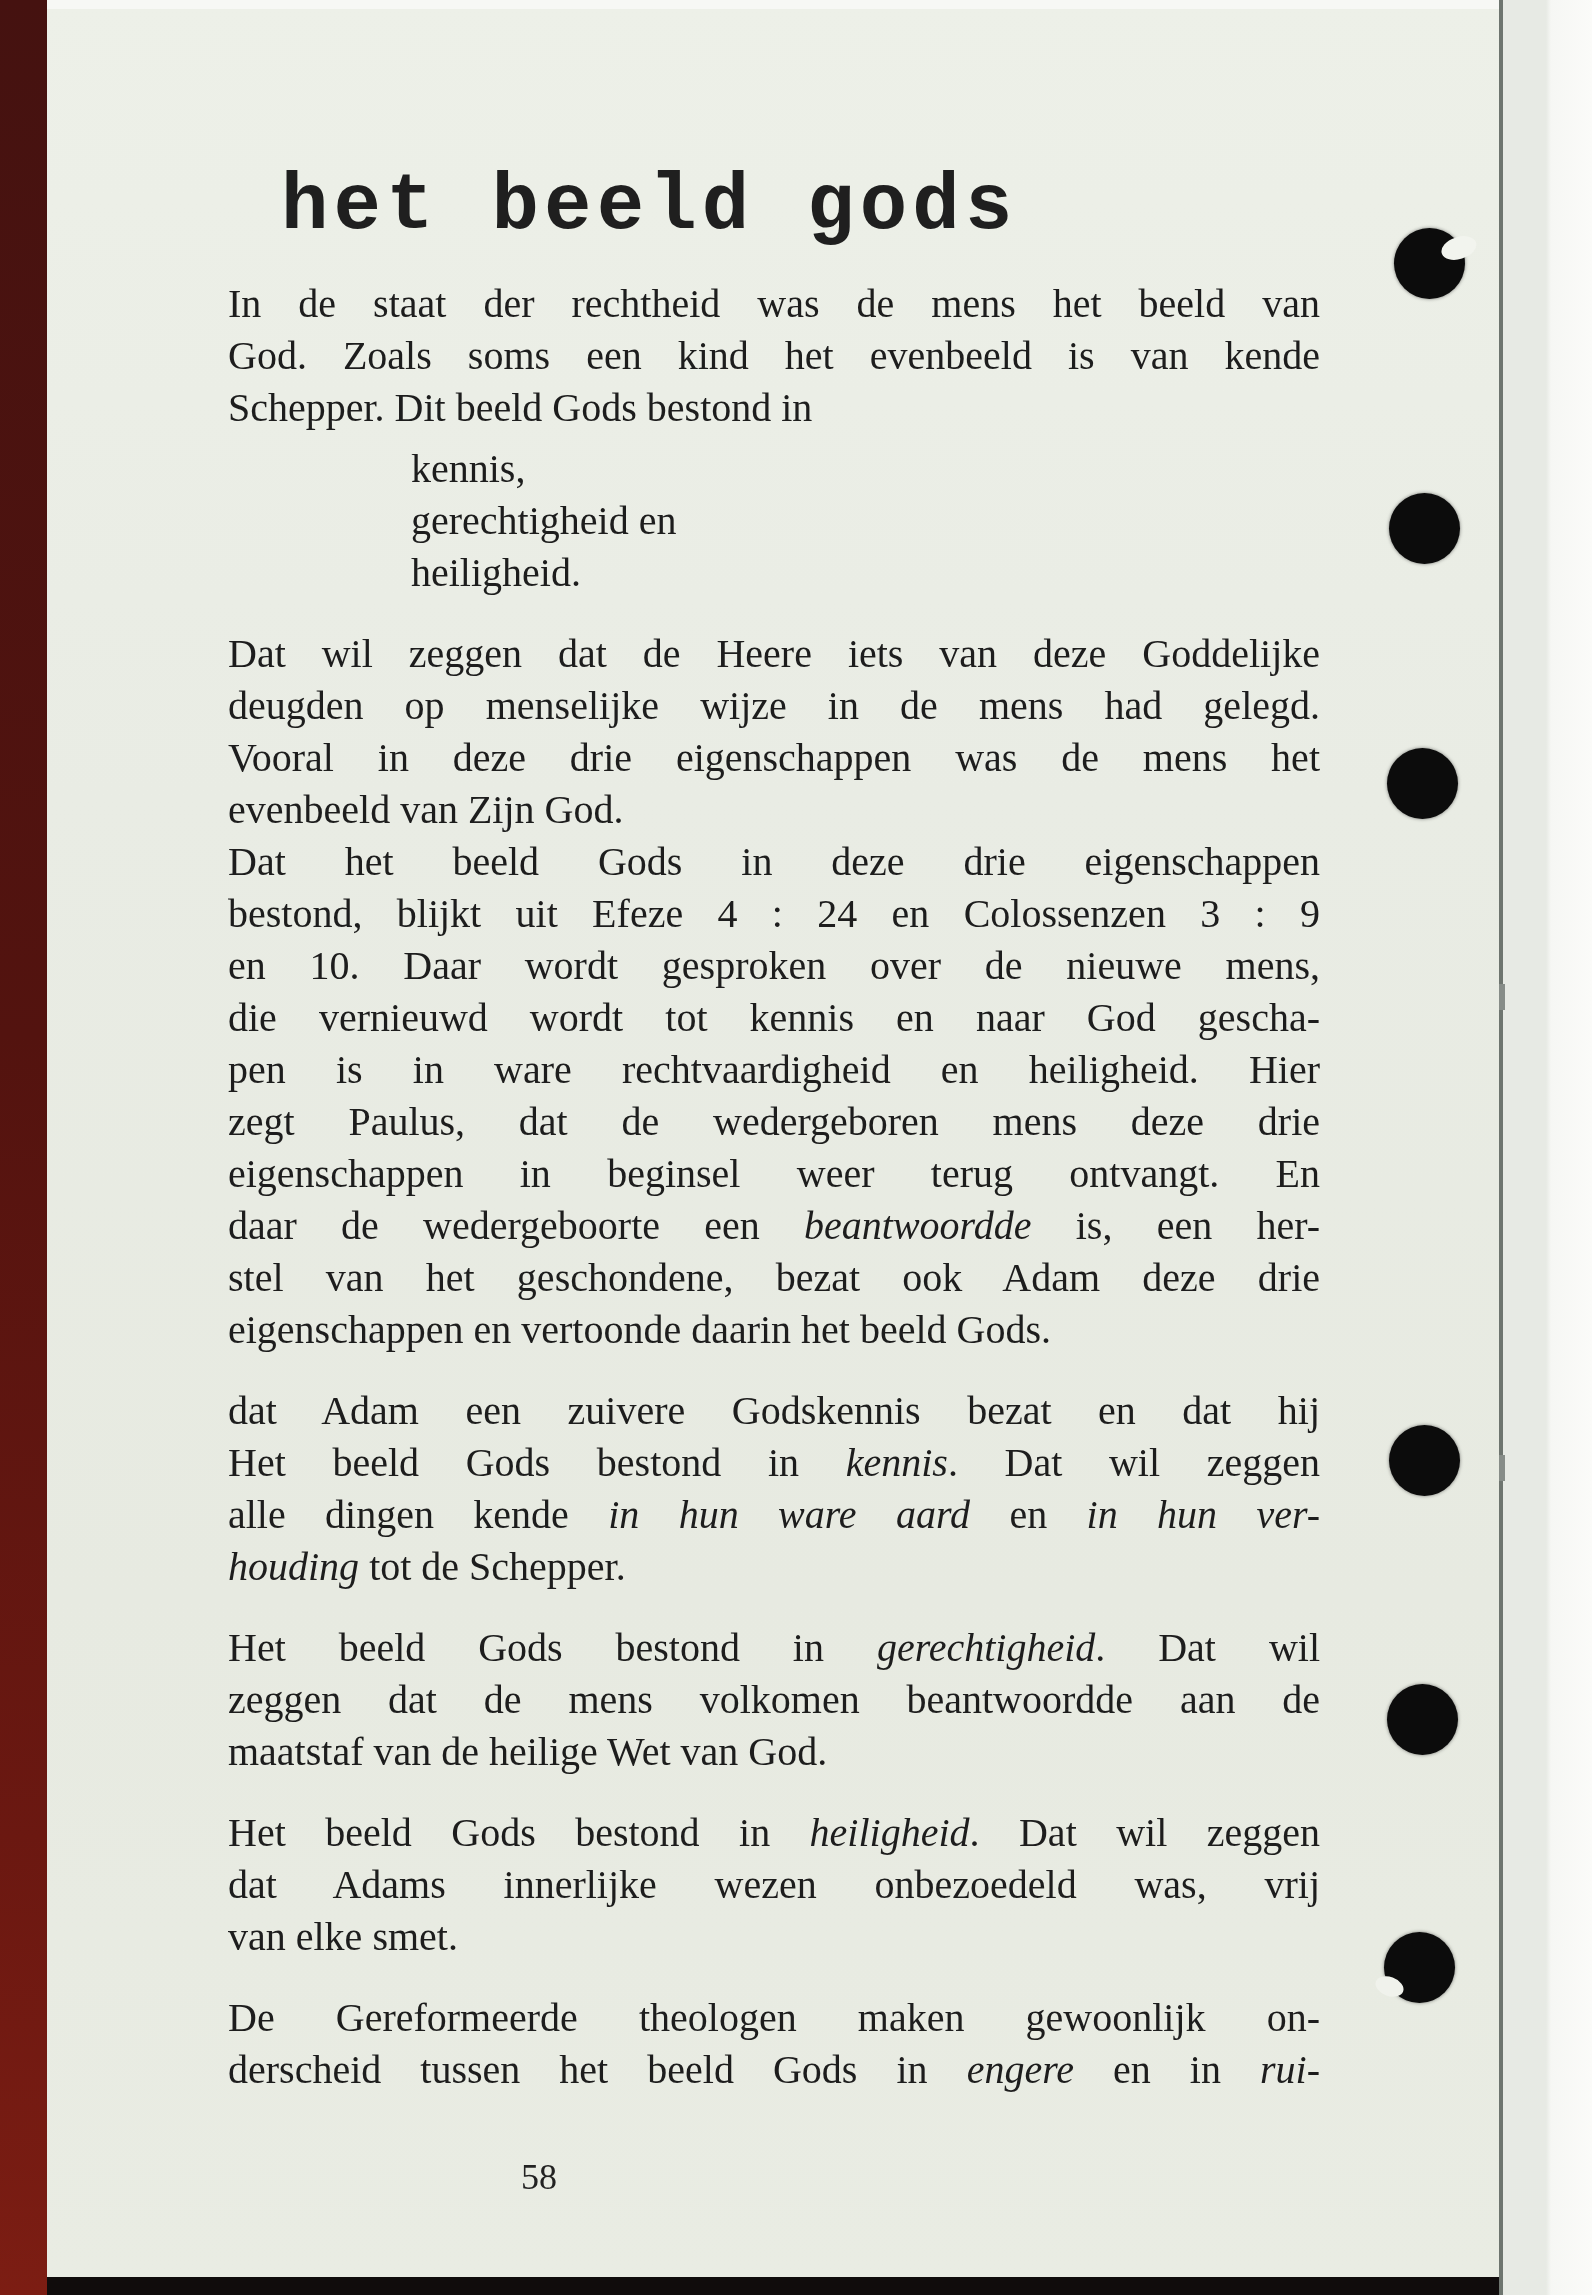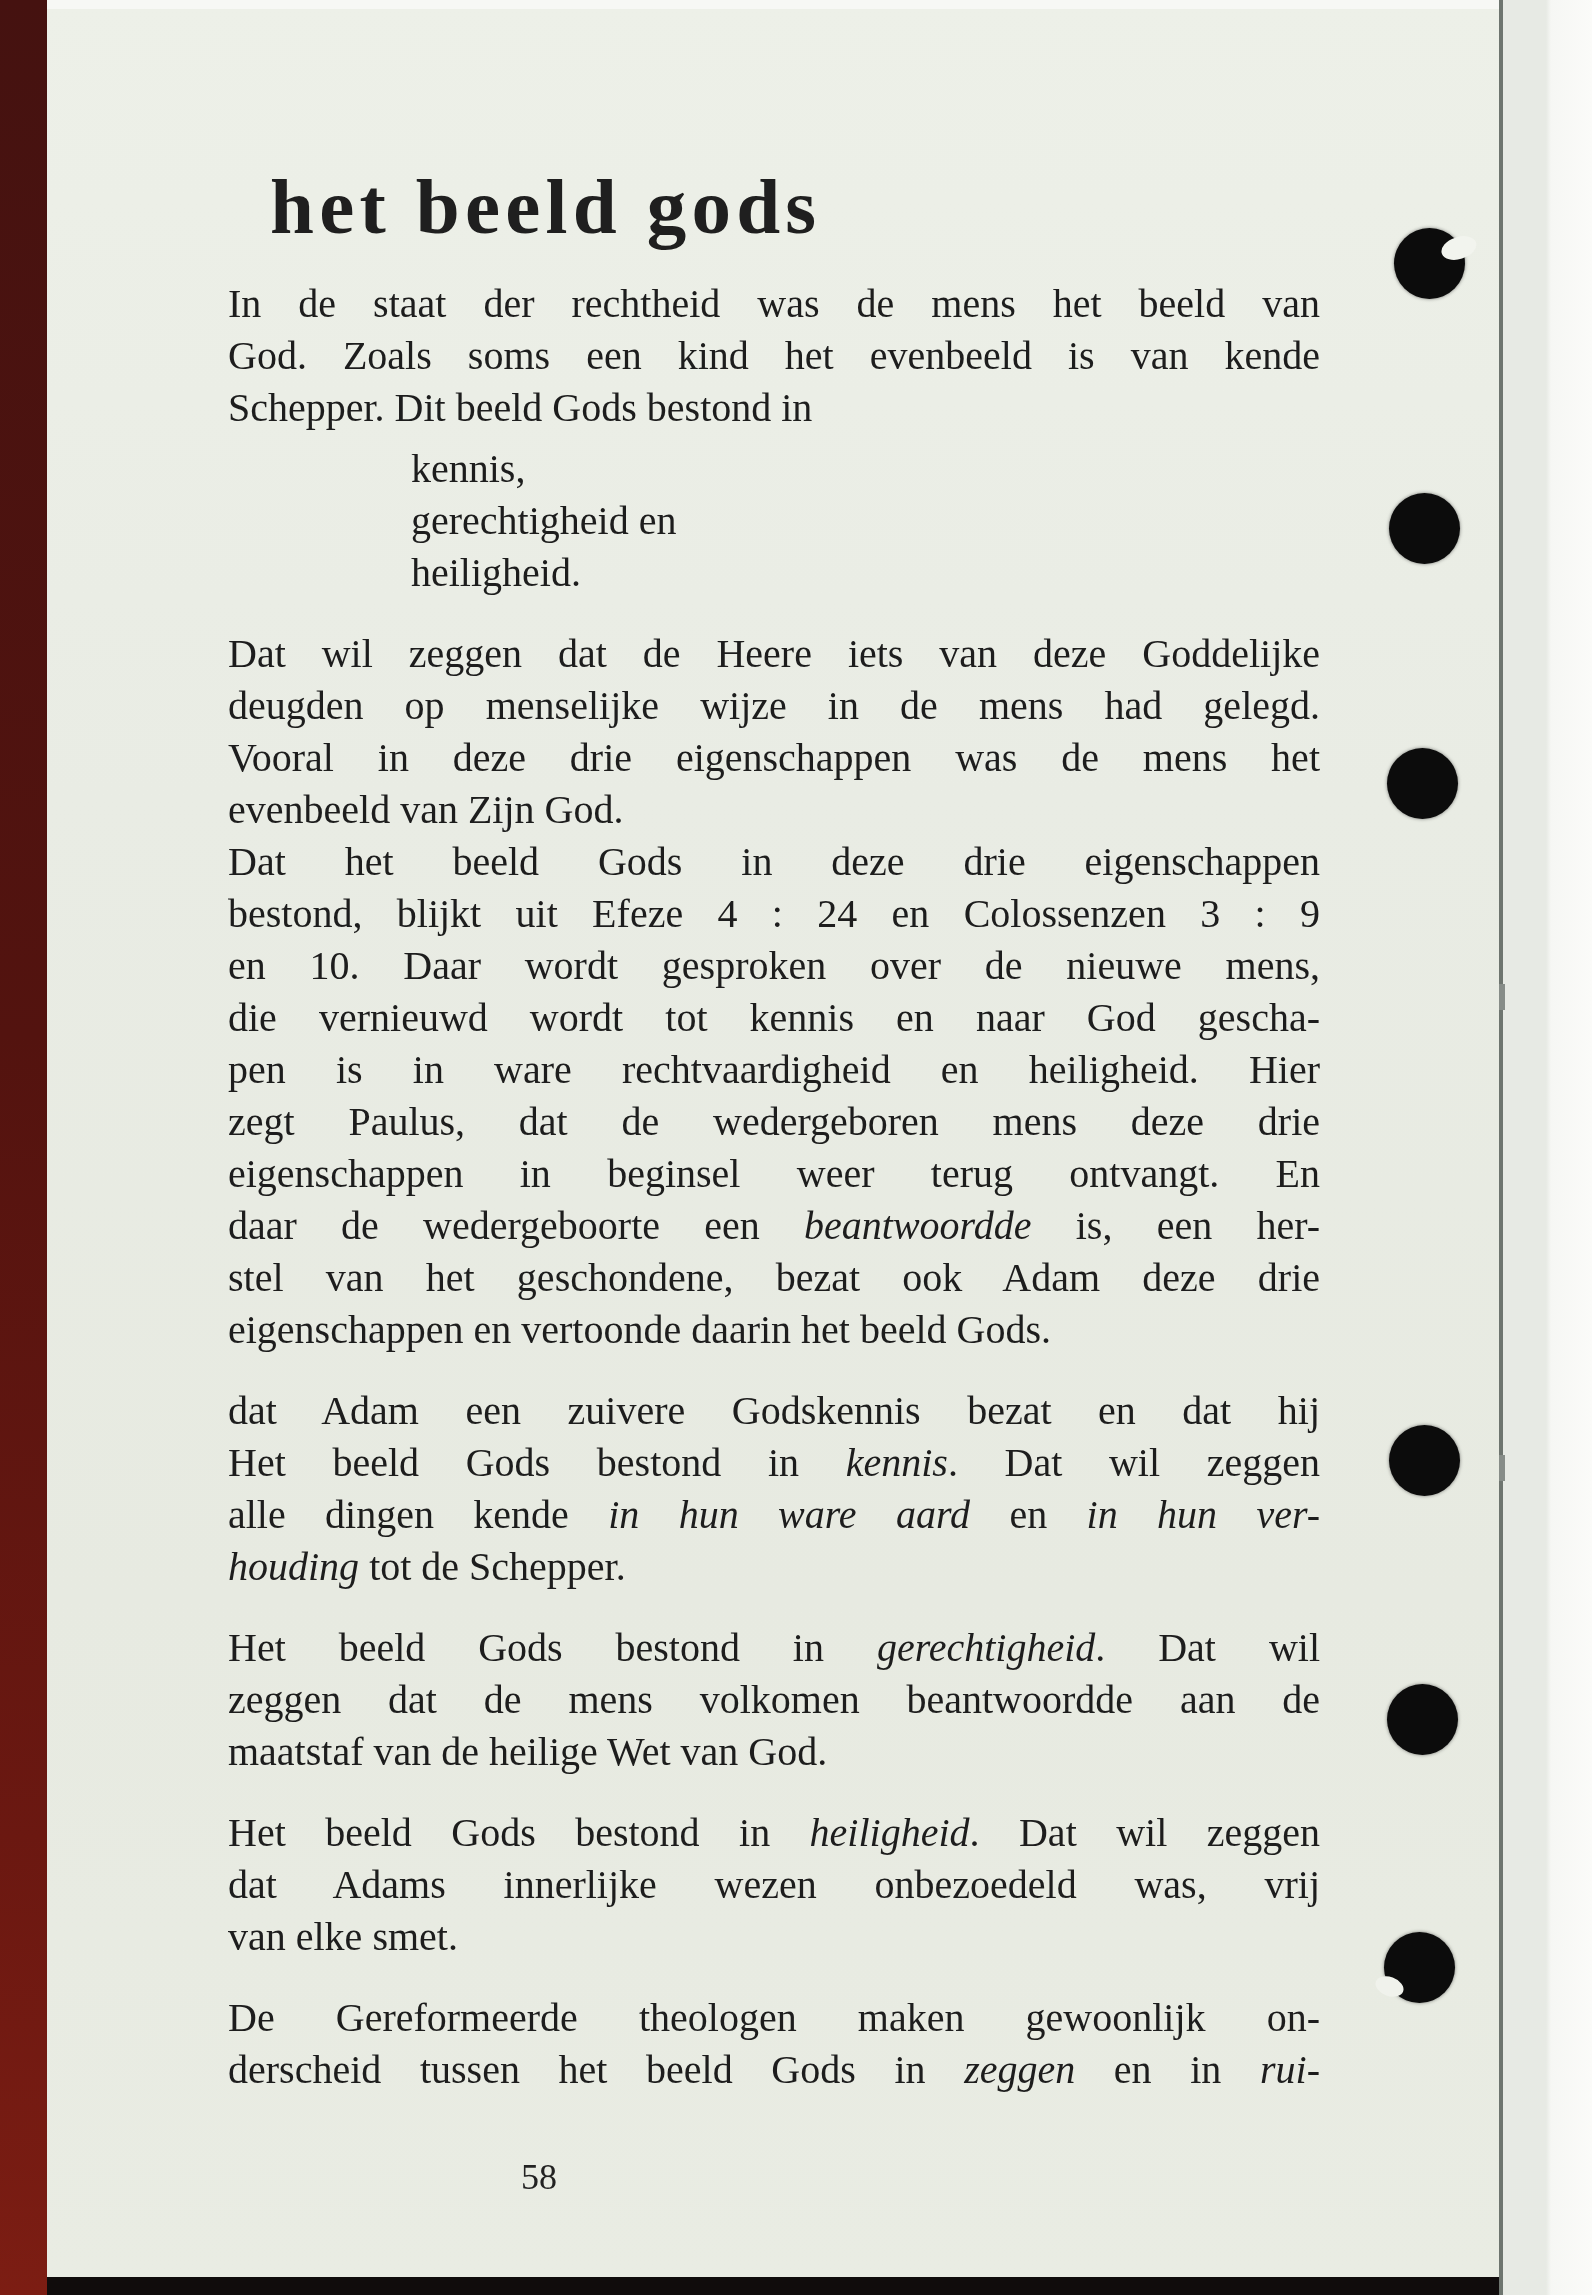--- a/index.html
+++ b/index.html
@@ -10,22 +10,22 @@
   .edge-left{position:absolute;left:0;top:0;width:47px;height:2295px;
              background:linear-gradient(180deg,#451210 0%,#53130f 45%,#6b1811 80%,#7c1d13 100%);}
 
   
   .paper{position:absolute;left:47px;top:0;width:1452px;height:2277px;
          background:linear-gradient(180deg,#edf0e8 0%,#e9ece4 35%,#e7eae1 70%,#e9ece3 100%);}
   .top-sheen{position:absolute;left:0;top:0;width:100%;height:8.6px;
              background:rgba(255,255,255,.55);}
 
   
-  .title{position:absolute;left:223px;top:162px;margin:0;
-         font-family:Liberation Serif, serif;font-weight:700;font-size:79px;
+  .title{position:absolute;left:234px;top:162px;margin:0;
+         font-family:Liberation Mono, monospace;font-weight:700;font-size:79px;
          letter-spacing:5.2px;color:#1f1f1f;text-transform:lowercase;}
 
   
   .textcol{position:absolute;left:181px;top:278px;width:1092px;
            font-size:40px;color:#1d1d1d;}
   .block{margin:0 0 29px 0;}
   .block:first-child{margin-bottom:8.6px;}
   .block.list{margin:8.6px 0 29px 0;padding-left:183px;}
   .line{height:52px;line-height:52px;text-align:justify;text-align-last:justify;
         white-space:normal;}
@@ -103,21 +103,21 @@
           <div class="line"><span>zeggen dat de mens volkomen beantwoordde aan de</span></div>
           <div class="line flush"><span>maatstaf van de heilige Wet van God.</span></div>
         </div>
         <div class="block paragraph">
           <div class="line"><span>Het beeld Gods bestond in </span><span class="it">heiligheid</span><span>. Dat wil zeggen</span></div>
           <div class="line"><span>dat Adams innerlijke wezen onbezoedeld was, vrij</span></div>
           <div class="line flush"><span>van elke smet.</span></div>
         </div>
         <div class="block paragraph">
           <div class="line"><span>De Gereformeerde theologen maken gewoonlijk on-</span></div>
-          <div class="line"><span>derscheid tussen het beeld Gods in </span><span class="it">zeggen</span><span> en in </span><span class="it">rui-</span></div>
+          <div class="line"><span>derscheid tussen het beeld Gods in </span><span class="it">engere</span><span> en in </span><span class="it">rui-</span></div>
         </div>
       </div>
     <div class="pagenum">58</div>
     <div class="top-sheen"></div>
   </div>
   <div class="edge-left"></div>
   <div id="holes">
       <div class="hole" data-idx="0" style="left: 1394px; top: 228px;"></div>
       <div class="hole" data-idx="1" style="left: 1389px; top: 493px;"></div>
       <div class="hole" data-idx="2" style="left: 1387px; top: 748px;"></div>

